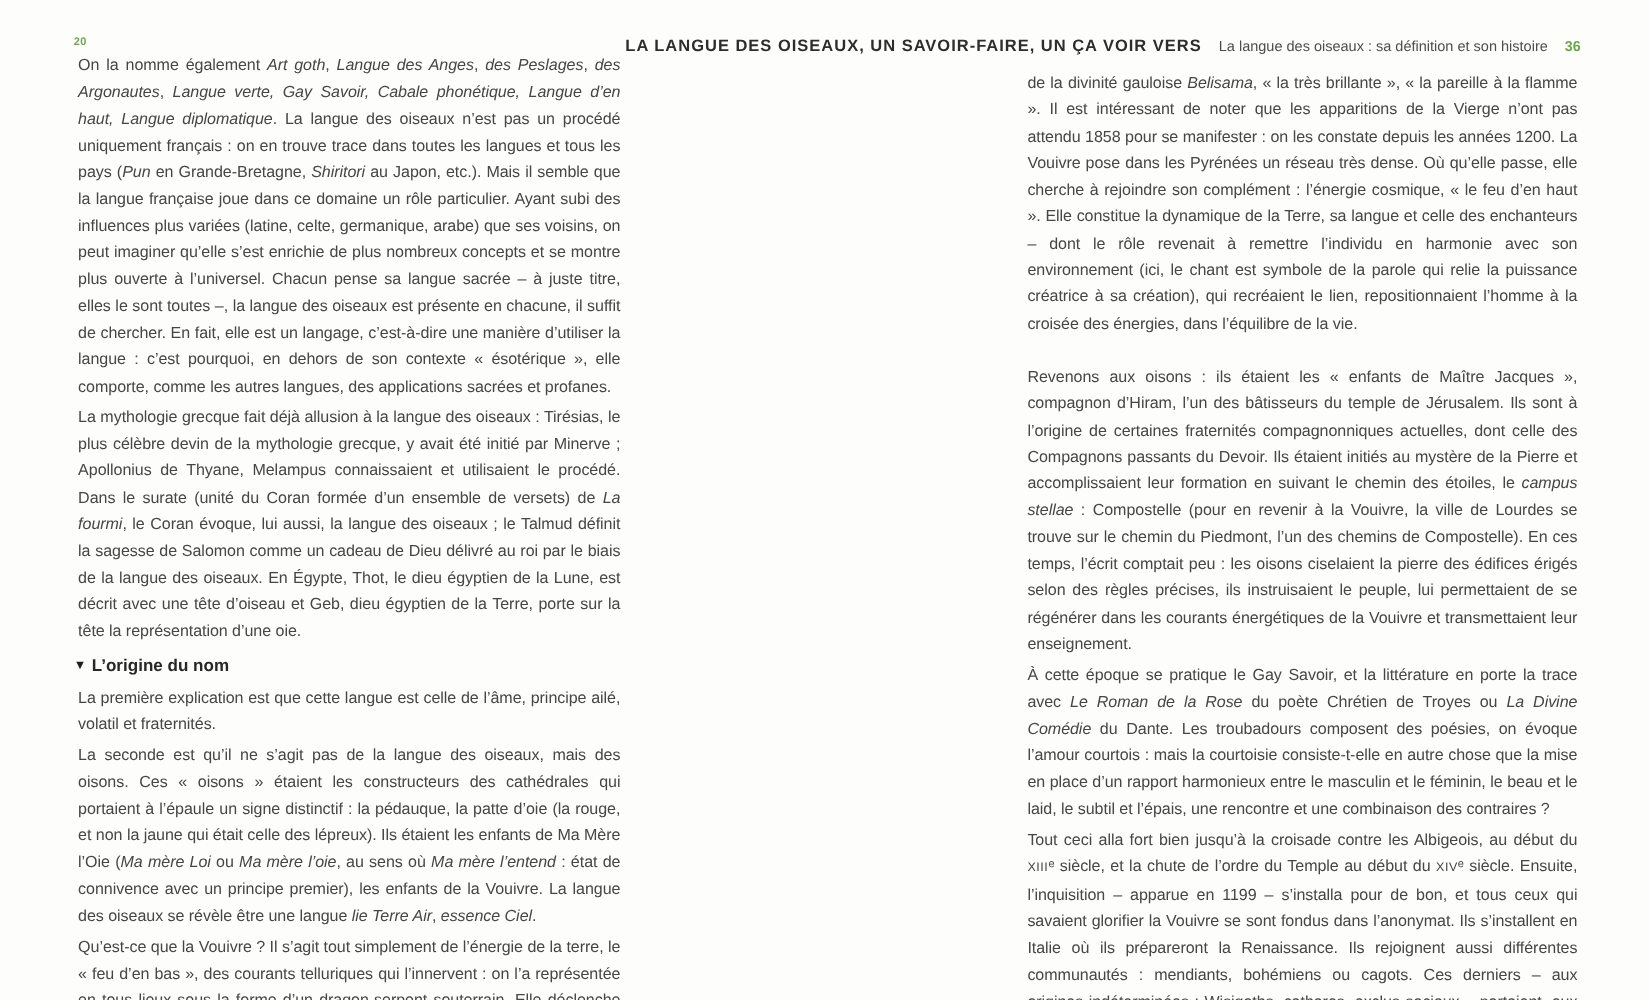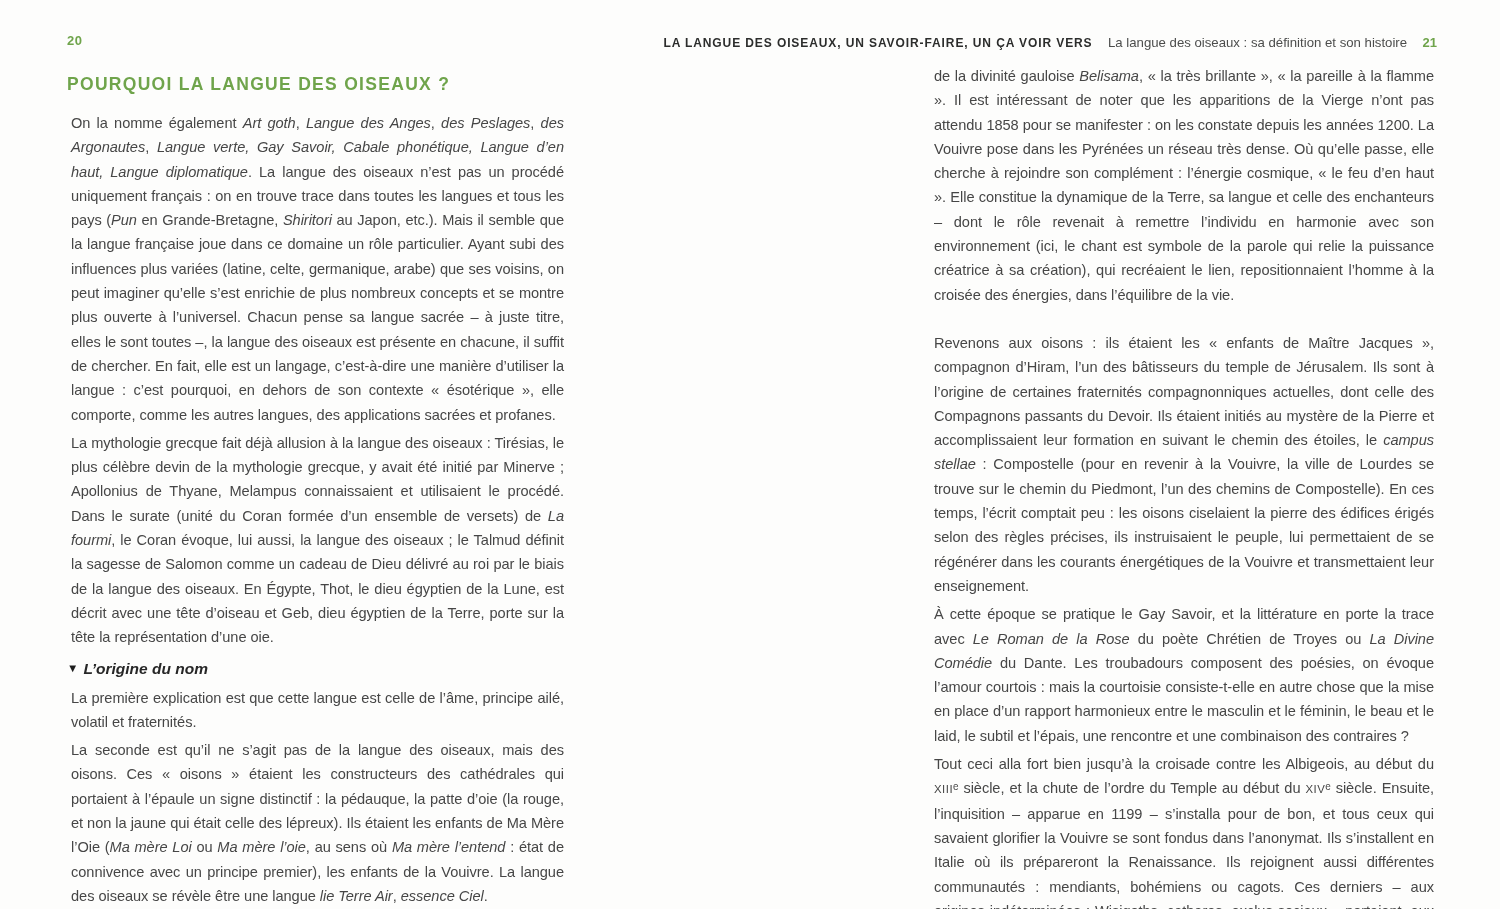--- a/index.html
+++ b/index.html
@@ -24,21 +24,21 @@
     width: 501px;
   }
   .right-col {
     position: absolute;
     left: 930px;
     top: 60px;
     width: 508px;
   }
   .pagenum-left {
     color: #6fa44b;
-    font-size: 13px;
+    font-size: 10px;
     font-weight: 600;
     letter-spacing: 0.5px;
   }
   .heading {
     margin: 25px 0 16px 0;
     color: #6fa44b;
     font-size: 17.5px;
     font-weight: 600;
     letter-spacing: 1.3px;
     line-height: 22px;
@@ -53,40 +53,39 @@
   }
   .body p.para.gap { margin-top: 24px; }
   .i { font-style: italic; }
   .sc { font-size: 0.78em; letter-spacing: 0.5px; }
   .subheading {
     margin: 7px 0 0 0;
     font-size: 15.5px;
     font-weight: 700;
     color: #272727;
     line-height: 24px;
-    font-style: italic;
   }
   .tri {
     font-size: 11.5px;
     position: relative;
     top: -1.5px;
     margin-right: 5px;
     color: #1d1d1d;
   }
   .running-header {
     position: absolute;
     top: 33px;
     right: 63px;
     width: 1100px;
     text-align: right;
     white-space: nowrap;
   }
   .rh-title {
     font-weight: 700;
-    font-size: 12px;
+    font-size: 15px;
     letter-spacing: 0.9px;
     color: #2c2d2c;
     text-align: right;
   }
   .rh-subtitle {
     font-size: 13.2px;
     color: #4c4d4c;
     margin-left: 11px;
   }
   .rh-pagenum {
@@ -97,26 +96,25 @@
   }
 </style>
 </head>
 <body>
 
 <div class="spread">
 
   <div class="running-header">
     <span class="rh-title">LA LANGUE DES OISEAUX, UN SAVOIR-FAIRE, UN ÇA VOIR VERS</span>
     <span class="rh-subtitle">La langue des oiseaux : sa définition et son histoire</span>
-    <span class="rh-pagenum">21</span>
+    <span class="rh-pagenum">36</span>
   </div>
 
   <div class="left-col">
     <div class="pagenum-left">20</div>
-    <h1 class="heading">POURQUOI LA LANGUE DES OISEAUX ?</h1>
     <div class="body">
         <p class="para"><span>On la nomme également </span><span class="i">Art goth</span><span>, </span><span class="i">Langue des Anges</span><span>, </span><span class="i">des Peslages</span><span>, </span><span class="i">des Argonautes</span><span>, </span><span class="i">Langue verte, Gay Savoir, Cabale phonétique, Langue d’en haut, Langue diplomatique</span><span>. La langue des oiseaux n’est pas un procédé uniquement français : on en trouve trace dans toutes les langues et tous les pays (</span><span class="i">Pun</span><span> en Grande-Bretagne, </span><span class="i">Shiritori</span><span> au Japon, etc.). Mais il semble que la langue française joue dans ce domaine un rôle particulier. Ayant subi des influences plus variées (latine, celte, germanique, arabe) que ses voisins, on peut imaginer qu’elle s’est enrichie de plus nombreux concepts et se montre plus ouverte à l’universel. Chacun pense sa langue sacrée – à juste titre, elles le sont toutes –, la langue des oiseaux est présente en chacune, il suffit de chercher. En fait, elle est un langage, c’est-à-dire une manière d’utiliser la langue : c’est pourquoi, en dehors de son contexte « ésotérique », elle comporte, comme les autres langues, des applications sacrées et profanes.</span></p>
         <p class="para"><span>La mythologie grecque fait déjà allusion à la langue des oiseaux : Tirésias, le plus célèbre devin de la mythologie grecque, y avait été initié par Minerve ; Apollonius de Thyane, Melampus connaissaient et utilisaient le procédé. Dans le surate (unité du Coran formée d’un ensemble de versets) de </span><span class="i">La fourmi</span><span>, le Coran évoque, lui aussi, la langue des oiseaux ; le Talmud définit la sagesse de Salomon comme un cadeau de Dieu délivré au roi par le biais de la langue des oiseaux. En Égypte, Thot, le dieu égyptien de la Lune, est décrit avec une tête d’oiseau et Geb, dieu égyptien de la Terre, porte sur la tête la représentation d’une oie.</span></p>
       </div>
     <h2 class="subheading"><span class="tri">▼</span><span>L’origine du nom</span></h2>
     <div class="body">
         <p class="para"><span>La première explication est que cette langue est celle de l’âme, principe ailé, volatil et fraternités.</span></p>
         <p class="para"><span>La seconde est qu’il ne s’agit pas de la langue des oiseaux, mais des oisons. Ces « oisons » étaient les constructeurs des cathédrales qui portaient à l’épaule un signe distinctif : la pédauque, la patte d’oie (la rouge, et non la jaune qui était celle des lépreux). Ils étaient les enfants de Ma Mère l’Oie (</span><span class="i">Ma mère Loi</span><span> ou </span><span class="i">Ma mère l’oie</span><span>, au sens où </span><span class="i">Ma mère l’entend</span><span> : état de connivence avec un principe premier), les enfants de la Vouivre. La langue des oiseaux se révèle être une langue </span><span class="i">lie Terre Air</span><span>, </span><span class="i">essence Ciel</span><span>.</span></p>
         <p class="para"><span>Qu’est-ce que la Vouivre ? Il s’agit tout simplement de l’énergie de la terre, le « feu d’en bas », des courants telluriques qui l’innervent : on l’a représentée en tous lieux sous la forme d’un dragon-serpent souterrain. Elle déclenche les séismes et rend miraculeuses les sources telles, à Lourdes, celle de Masabielle – anagramme</span></p>
       </div>

